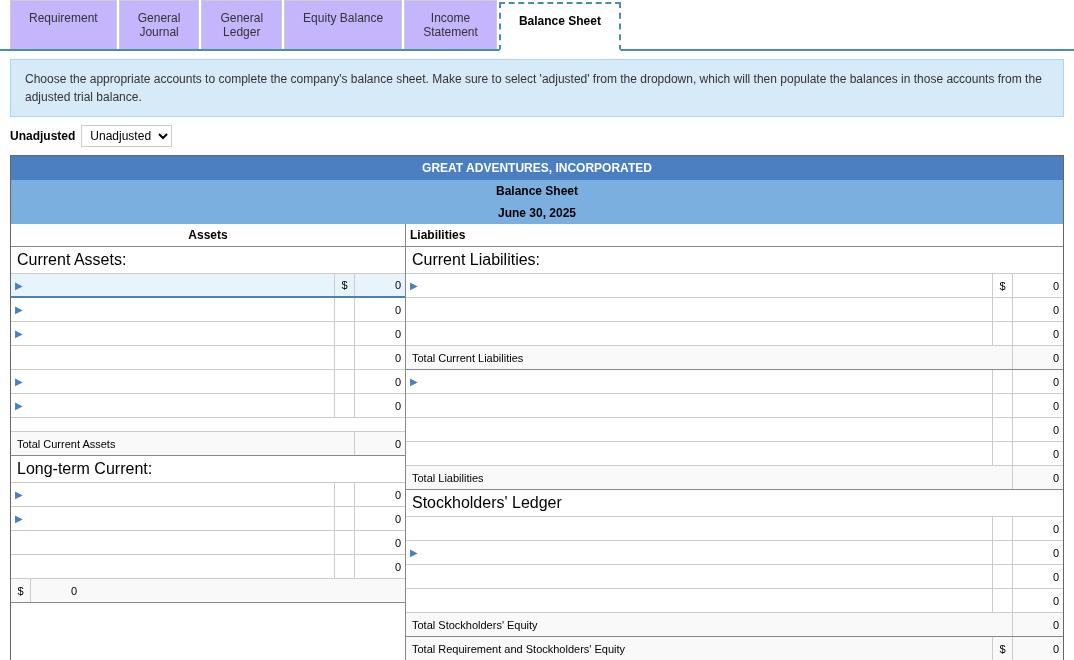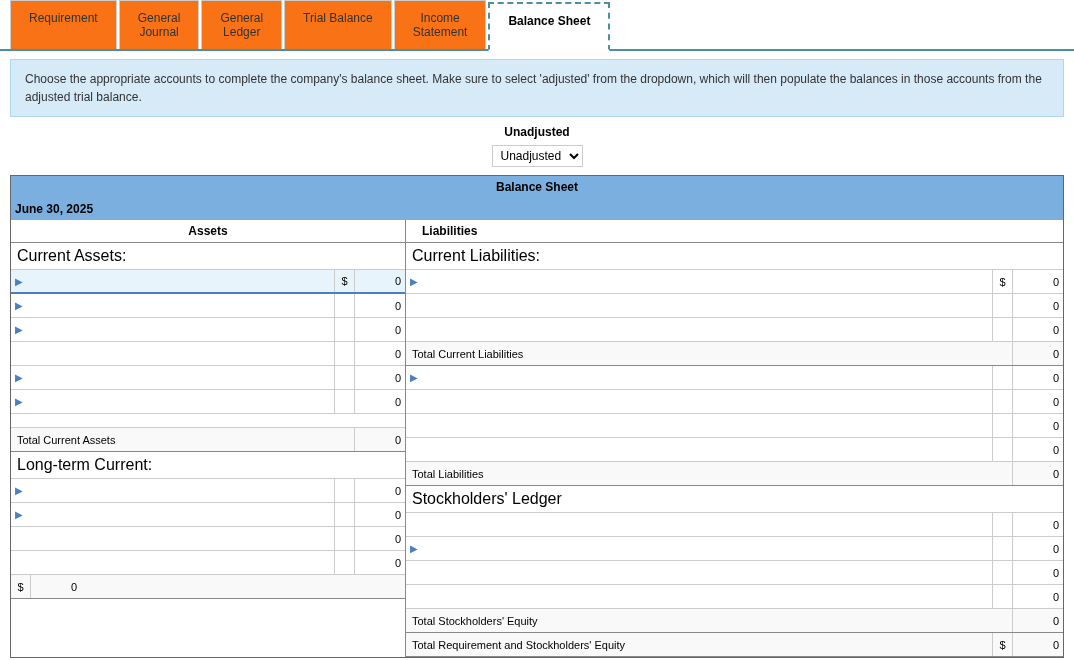--- a/index.html
+++ b/index.html
@@ -6,21 +6,21 @@
     body { font-family: Arial, sans-serif; font-size: 12px; background: #f0f0f0; }
 
     .app-container { width: 1074px; min-height: 660px; background: #fff; }
 
     
     .tabs { display: flex; border-bottom: 2px solid #4a90a4; background: #fff; padding: 0 10px; }
     .tab {
       padding: 10px 18px;
       border: 1px solid #ccc;
       border-bottom: none;
-      background: #f97316;
+      background: #c4b5fd;
       cursor: pointer;
       font-size: 12px;
       text-align: center;
       min-width: 70px;
       margin-right: 2px;
       color: #333;
     }
     .tab.active {
       border: 2px dashed #4a90a4;
       border-bottom: 2px solid #fff;
@@ -42,21 +42,20 @@
       line-height: 1.5;
       margin: 8px 10px;
     }
 
     
     .dropdown-row {
       display: flex;
       align-items: center;
       margin: 8px 10px;
       gap: 6px;
-      flex-direction: column;
     }
     .dropdown-label { font-weight: bold; font-size: 12px; }
     .dropdown-select {
       border: 1px solid #ccc;
       background: #fff;
       font-size: 12px;
       padding: 2px 4px;
       cursor: pointer;
     }
 
@@ -79,31 +78,30 @@
       background: #7aafe0;
       color: #000;
       text-align: center;
       font-weight: bold;
       padding: 4px 4px;
       font-size: 12px;
     }
     .sheet-date-header {
       background: #7aafe0;
       color: #000;
-      text-align: left;
+      text-align: center;
       font-weight: bold;
       padding: 4px 4px;
       font-size: 12px;
     }
 
     
     .col-headers {
       display: flex;
       border-bottom: 1px solid #888;
-      gap: 12px;
     }
     .col-header-assets {
       flex: 0 0 395px;
       text-align: center;
       font-weight: bold;
       font-size: 12px;
       padding: 4px 4px;
       border-right: 1px solid #888;
     }
     .col-header-liabilities {
@@ -239,21 +237,21 @@
     <div class="tab">
       <span>Requirement</span>
     </div>
     <div class="tab">
       General<br>Journal
     </div>
     <div class="tab">
       General<br>Ledger
     </div>
     <div class="tab">
-      <span>Trial Balance</span>
+      <span>Equity Balance</span>
     </div>
     <div class="tab">
       Income<br>Statement
     </div>
     <div class="tab active">
       <span>Balance Sheet</span>
     </div>
   </div>
 
   <div class="info-bar">
@@ -263,20 +261,21 @@
   <div class="dropdown-row">
     <span class="dropdown-label">Unadjusted</span>
     <select class="dropdown-select">
       <option>Unadjusted</option>
       <option>Adjusted</option>
     </select>
   </div>
 
   <div class="sheet-container">
 
+    <div class="sheet-header">GREAT ADVENTURES, INCORPORATED</div>
     <div class="sheet-sub-header">Balance Sheet</div>
     <div class="sheet-date-header">June 30, 2025</div>
 
     <div class="col-headers">
       <div class="col-header-assets">Assets</div>
       <div class="col-header-liabilities">Liabilities</div>
     </div>
 
     <div class="sheet-body">
 

